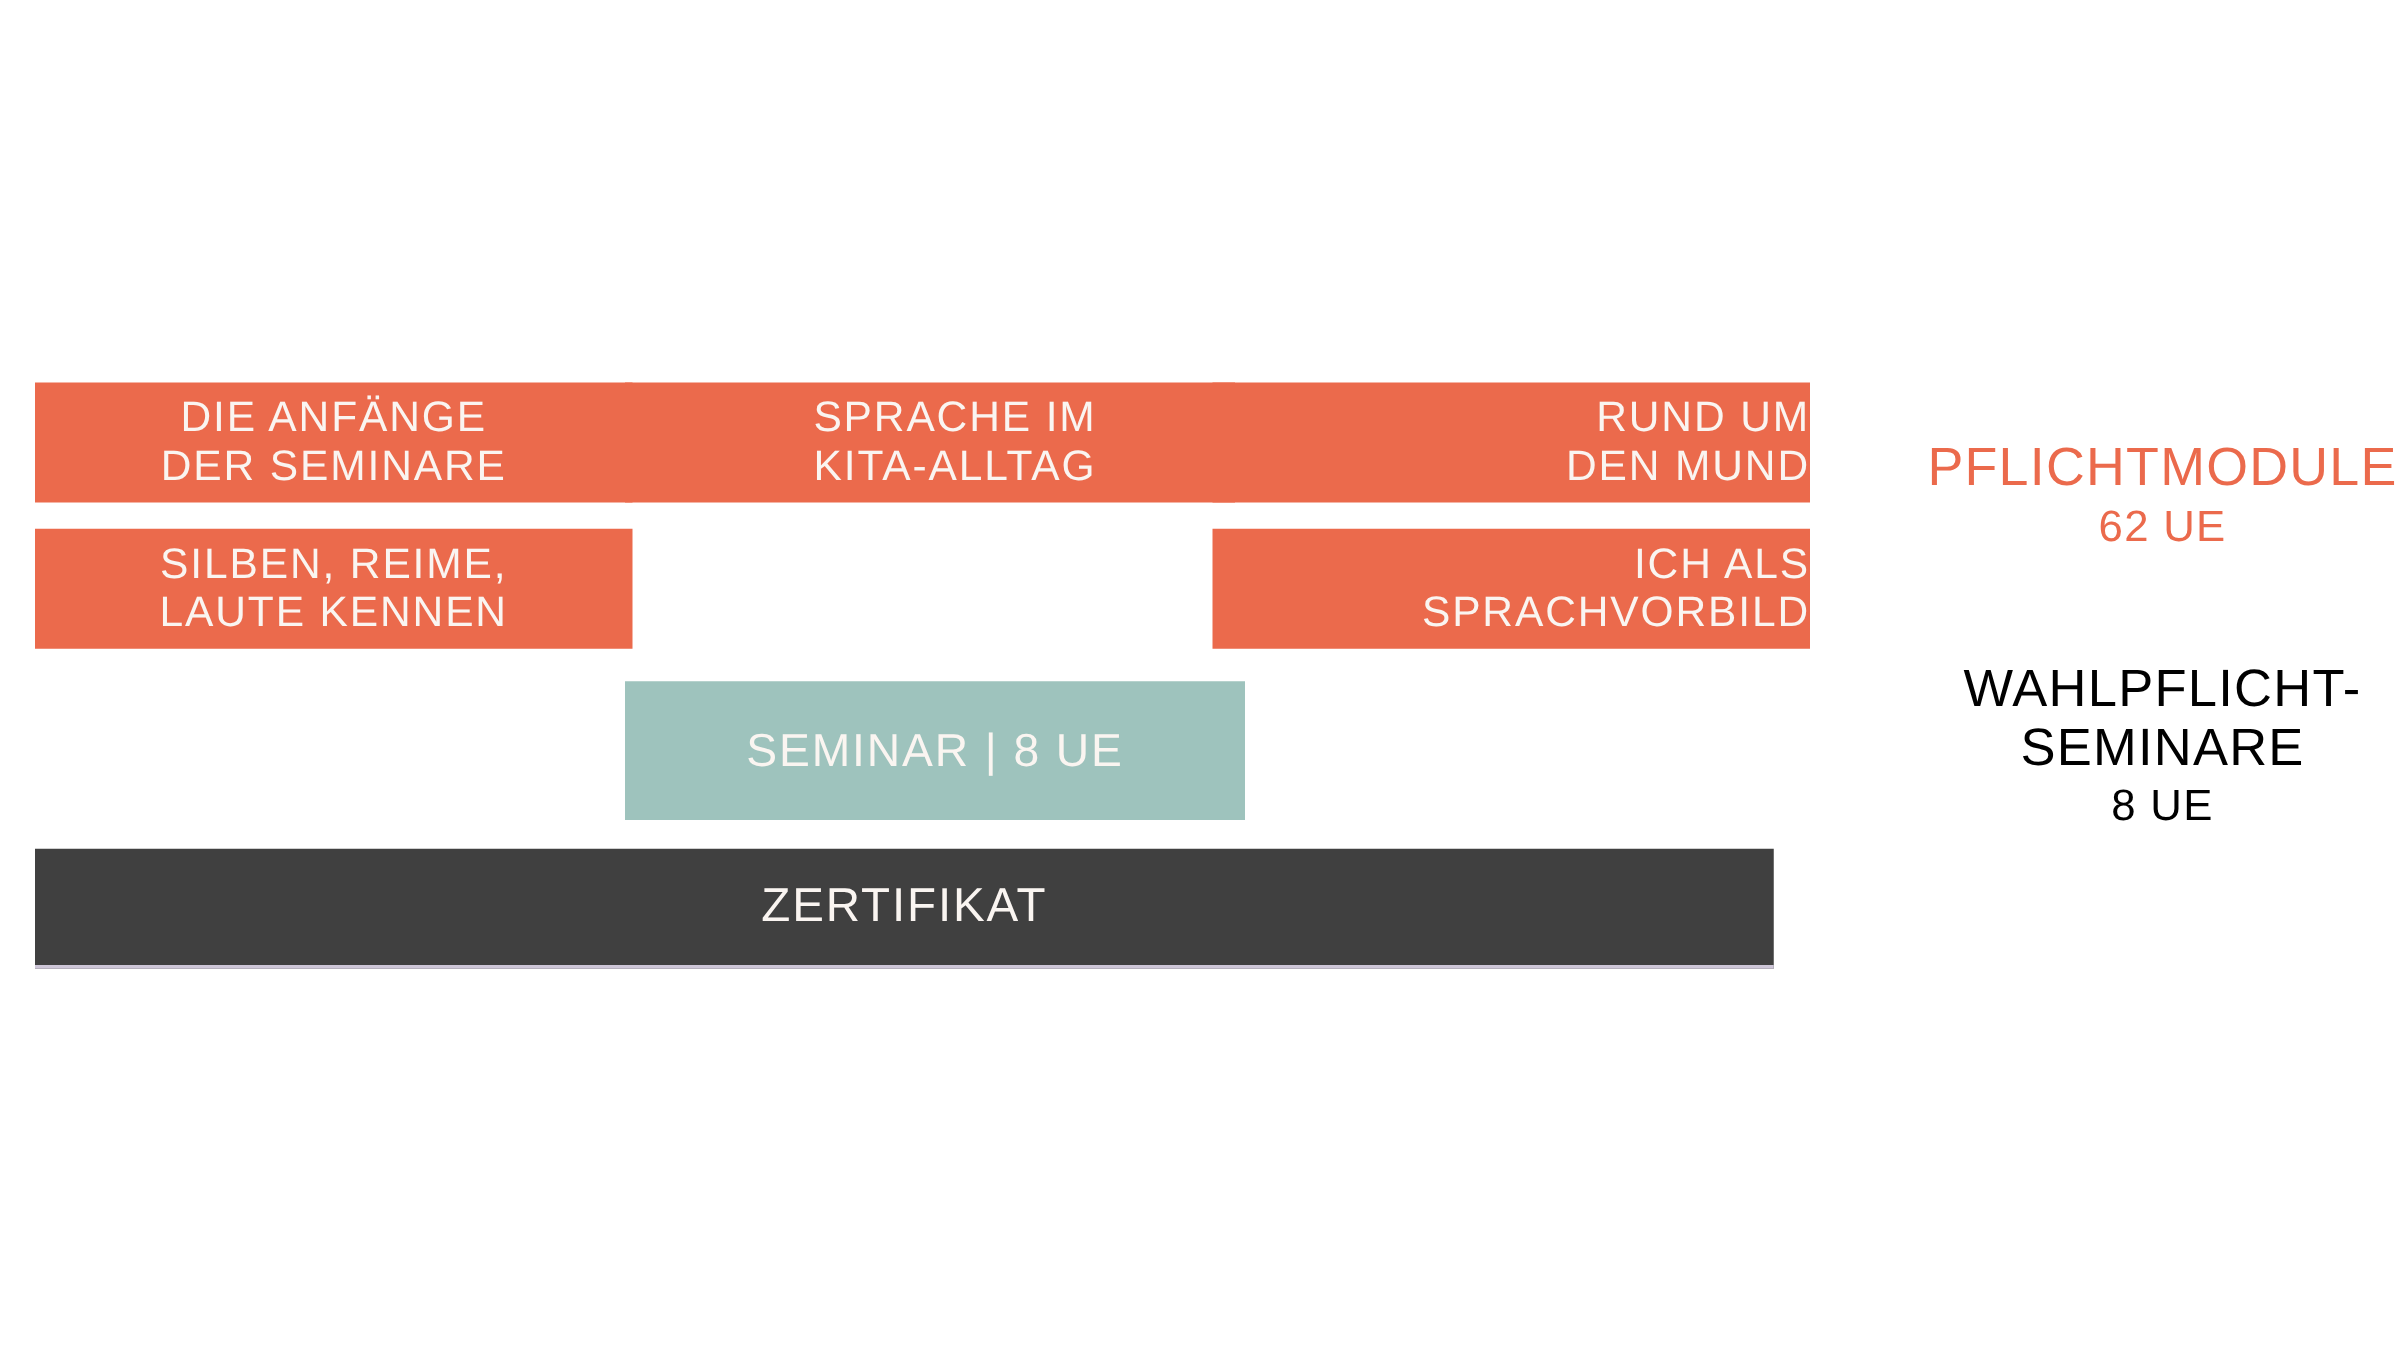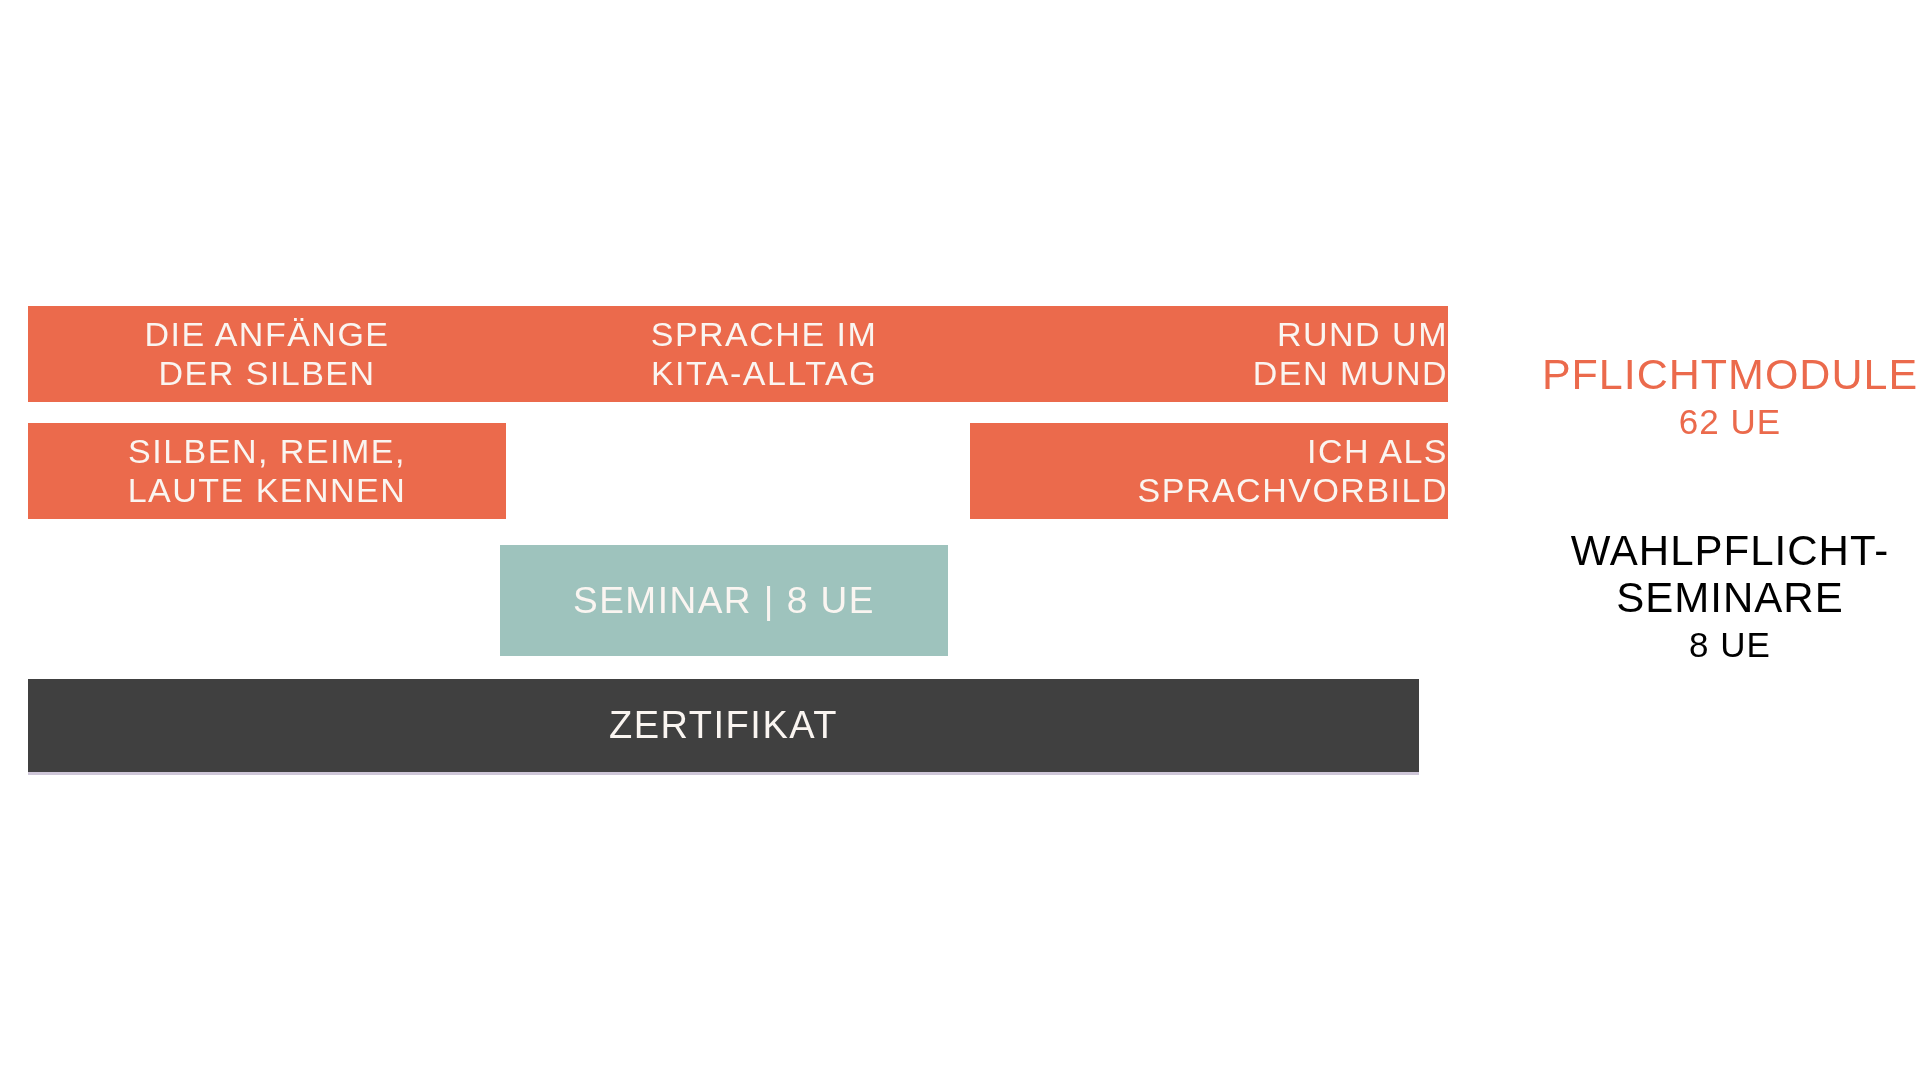--- a/index.html
+++ b/index.html
@@ -37,21 +37,21 @@
   }
   .r1 { top: 306px; }
   .r2 { top: 423px; }
   .c1 { left: 28px; }
   .c2 { left: 500px; width: 448px; padding-left: 40px; }
   .c3 { left: 970px; align-items: flex-end; }
   .seminar {
     background: #9EC3BD;
     left: 500px;
     top: 545px;
-    width: 448px;
+    width: 496px;
     height: 111px;
     font-size: 37px;
     font-weight: 400;
   }
   .certificate {
     background: #404040;
     left: 28px;
     top: 679px;
     width: 1391px;
     height: 93px;
@@ -90,21 +90,21 @@
   }
   .line { display: block; }
 </style>
 </head>
 <body>
 
 <div class="canvas">
 
   <div class="box module r1 c1">
     <span class="line">DIE ANFÄNGE</span>
-    <span class="line">DER SILBEN</span>
+    <span class="line">DER SEMINARE</span>
   </div>
 
   <div class="box module r1 c2">
     <span class="line">SPRACHE IM</span>
     <span class="line">KITA-ALLTAG</span>
   </div>
 
   <div class="box module r1 c3">
     <span class="line">RUND UM</span>
     <span class="line">DEN MUND</span>

